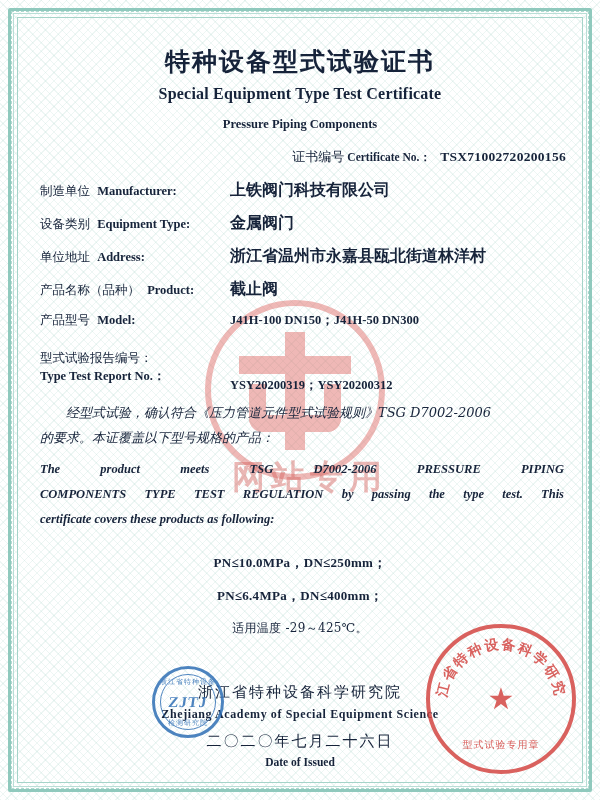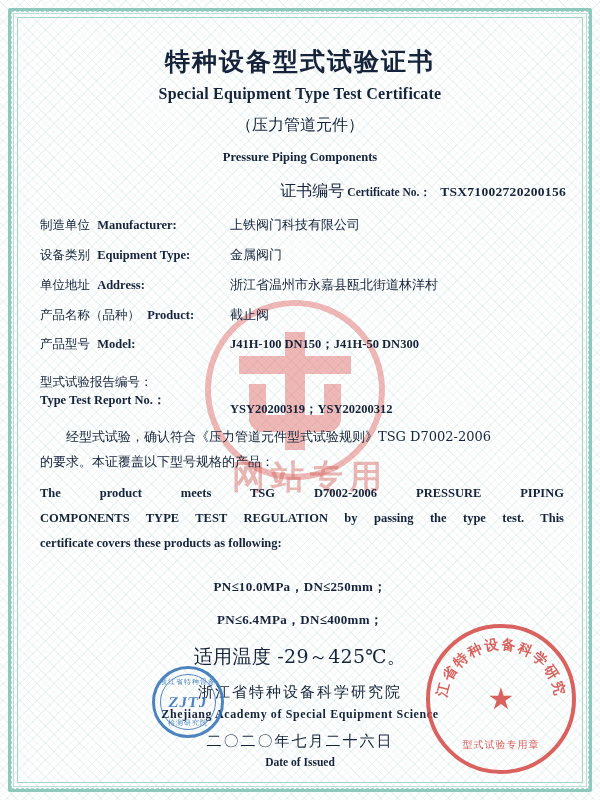--- a/index.html
+++ b/index.html
@@ -92,21 +92,21 @@
   .certno-line {
     margin-top: 16px;
     text-align: right;
     padding-right: 4px;
     font-size: 12.5px;
     color: #16233a;
     white-space: nowrap;
   }
   .certno-line .cn {
     font-family: Liberation Sans, sans-serif;
-    font-size: 16px;
+    font-size: 13px;
   }
   .certno-line .en {
     font-weight: bold;
     font-size: 11.5px;
   }
   .certno-line .val {
     font-weight: bold;
     font-size: 13.5px;
     letter-spacing: 0.3px;
     margin-left: 6px;
@@ -136,39 +136,40 @@
     font-weight: bold;
     margin-left: 4px;
   }
   .field-value {
     font-weight: bold;
     font-size: 12.5px;
     white-space: nowrap;
   }
   .field-value.cn-val {
     font-family: "DejaVu Serif", serif;
-    font-weight: normal;
-    font-size: 13px;
+    font-weight: bold;
+    font-size: 16px;
   }
 
   .field-row.two-line {
     align-items: baseline;
   }
   .field-label-stack {
     width: 190px;
     flex: 0 0 190px;
     line-height: 1.45;
     margin-top: 8px;
   }
 
   
   .body-block {
     margin-top: 16px;
     padding: 0 6px 0 10px;
     color: #16233a;
+    font-style: italic;
   }
   .p-cn {
     font-family: "DejaVu Serif", serif;
     font-size: 13px;
     line-height: 1.9;
     text-indent: 2em;
   }
   .p-cn2 {
     font-family: "DejaVu Serif", serif;
     font-size: 13px;
@@ -195,21 +196,21 @@
   .spec-line {
     font-size: 13px;
     font-weight: bold;
     margin-bottom: 15px;
     letter-spacing: 0.3px;
     text-align: center;
   }
   .spec-line.cnmix {
     font-family: "DejaVu Serif", serif;
     font-weight: normal;
-    font-size: 19px;
+    font-size: 12px;
   }
 
   
   .footer {
     position: absolute;
     left: 0; right: 0;
     bottom: 6px;
     text-align: center;
     color: #16233a;
   }
@@ -407,21 +408,20 @@
       <div class="wm-bar-h"></div>
       <div class="wm-u"></div>
     </div>
   </div>
   <div class="wm-text">网站专用</div>
 
   <div class="content">
 
     <div class="title-cn">特种设备型式试验证书</div>
     <div class="title-en">Special Equipment Type Test Certificate</div>
-    <div class="subtitle-cn">（压力管道元件）</div>
     <div class="subtitle-en">Pressure Piping Components</div>
 
     <div class="certno-line">
       <span class="cn">证书编号</span>
       <span class="en">Certificate No.：</span>
       <span class="val">TSX71002720200156</span>
     </div>
 
     <div class="fields">
 

